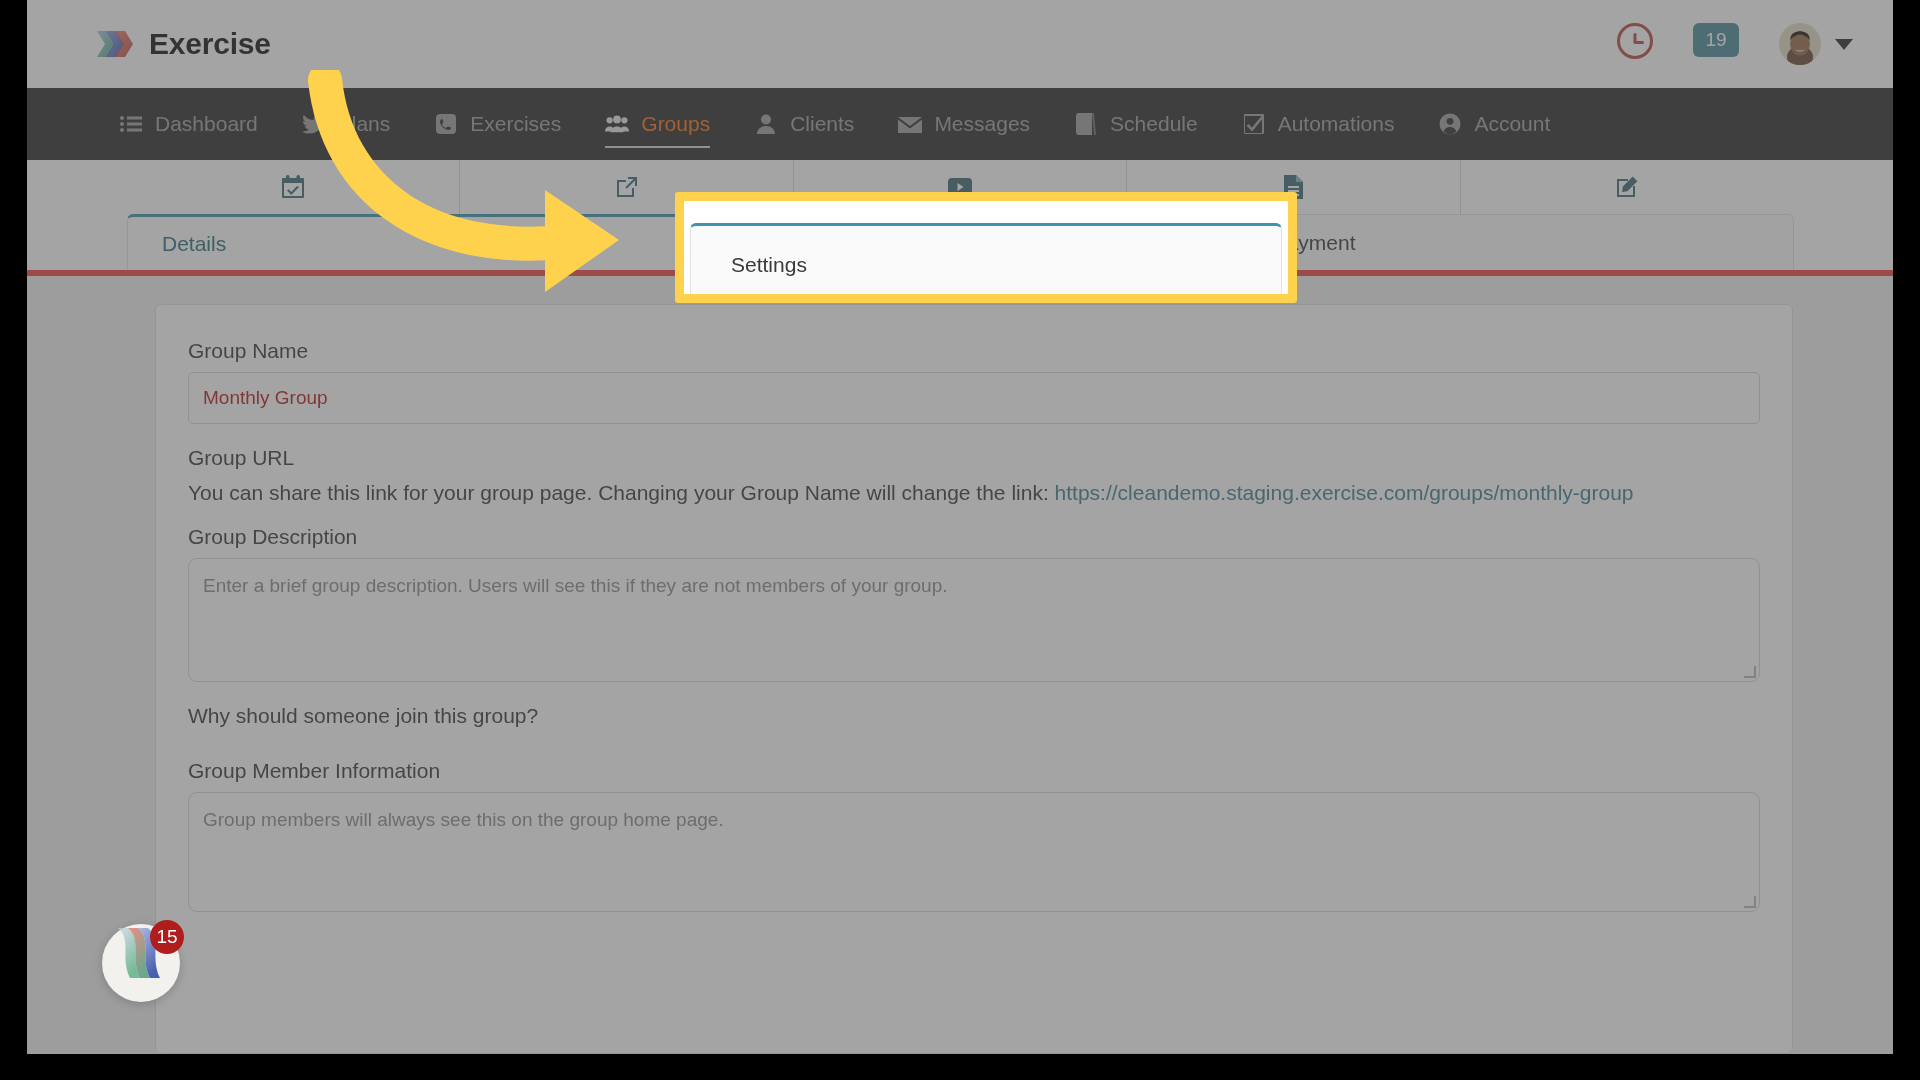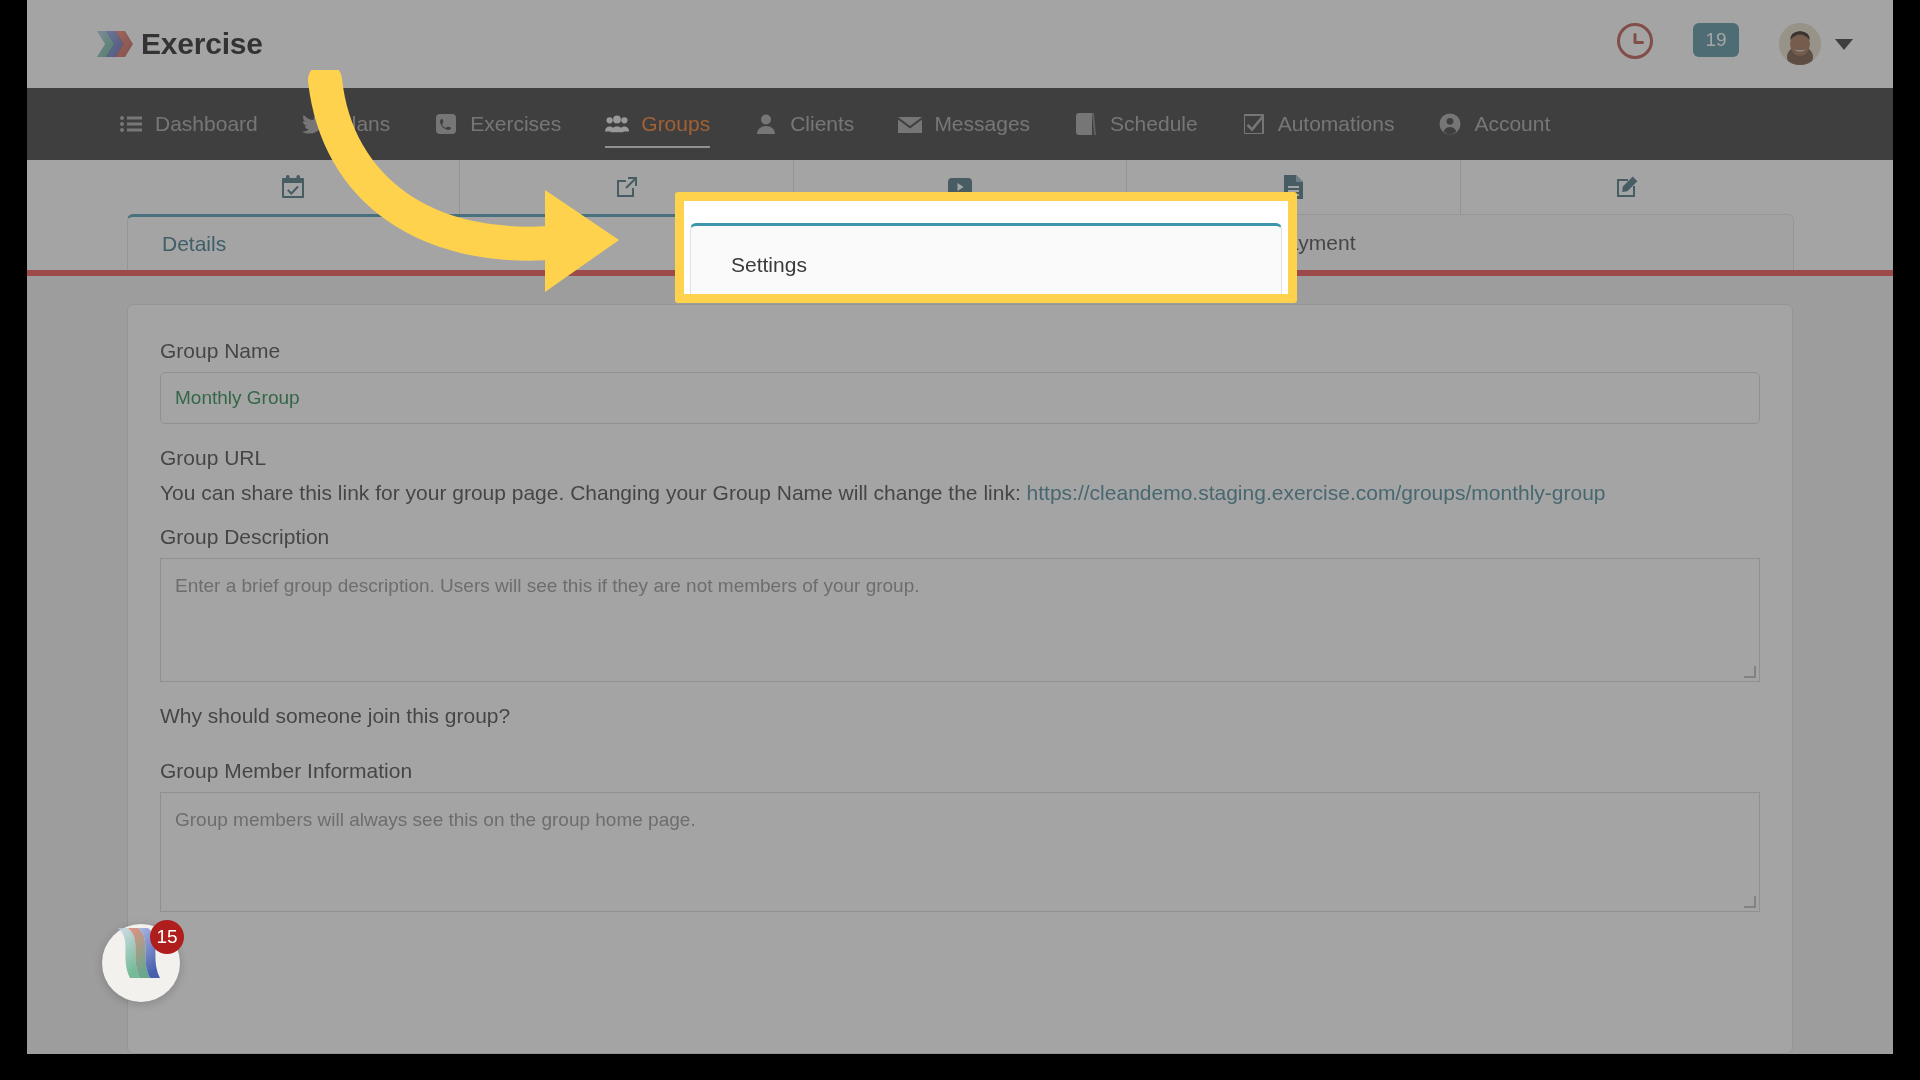--- a/index.html
+++ b/index.html
@@ -37,21 +37,21 @@
 
   
   .header {
     position: relative;
     height: 88px;
     background: #ffffff;
     display: flex;
     align-items: center;
     padding: 0 40px 0 68px;
   }
-  .brand { display: flex; align-items: center; gap: 8px; }
+  .brand { display: flex; align-items: center; gap: 16px; }
   .logo-mark { width: 38px; height: 38px; position: relative; }
   .logo-mark svg { display: block; }
   .brand-name {
     font-size: 30px; font-weight: 700; color: #141414;
     letter-spacing: -0.2px;
   }
   .header-right {
     margin-left: auto;
     display: flex; align-items: flex-start; gap: 40px;
   }
@@ -163,20 +163,21 @@
     background: #ffffff;
     border-top: 3px solid #3d94ad;
     z-index: 2;
   }
 
   
   .content-area {
     padding: 28px 100px 0 100px;
     background: #f0f0f0;
     height: calc(1054px - 88px - 72px - 54px - 62px);
+    margin-left: 28px;
   }
   .card {
     background: #ffffff;
     border: 1px solid #e0e0e0;
     border-radius: 6px;
     padding: 34px 32px 20px 32px;
     height: 100%;
     overflow: hidden;
   }
   .field-label {
@@ -184,40 +185,40 @@
     color: #3a3a3a;
     margin-bottom: 9px;
   }
   .text-input {
     width: 100%;
     height: 52px;
     border: 1px solid #d6d6d6;
     border-radius: 5px;
     padding: 0 14px;
     font-size: 19px;
-    color: #15803d;
+    color: #b91c1c;
     font-family: "Liberation Sans", sans-serif;
     background: #fff;
     display: flex; align-items: center;
   }
   .helper-line {
     font-size: 21px;
     color: #3a3a3a;
     margin-bottom: 18px;
     line-height: 1.35;
   }
   .helper-line a {
     color: #3d7f94;
     text-decoration: none;
   }
   .gap { height: 22px; }
   .area {
     width: 100%;
     border: 1px solid #d6d6d6;
-    border-radius: 0;
+    border-radius: 9px;
     padding: 14px;
     font-size: 19px;
     color: #8d8d8d;
     background: #fff;
     position: relative;
     resize: none;
     font-family: "Liberation Sans", sans-serif;
     line-height: 1.4;
   }
   .area-1 { height: 124px; }

